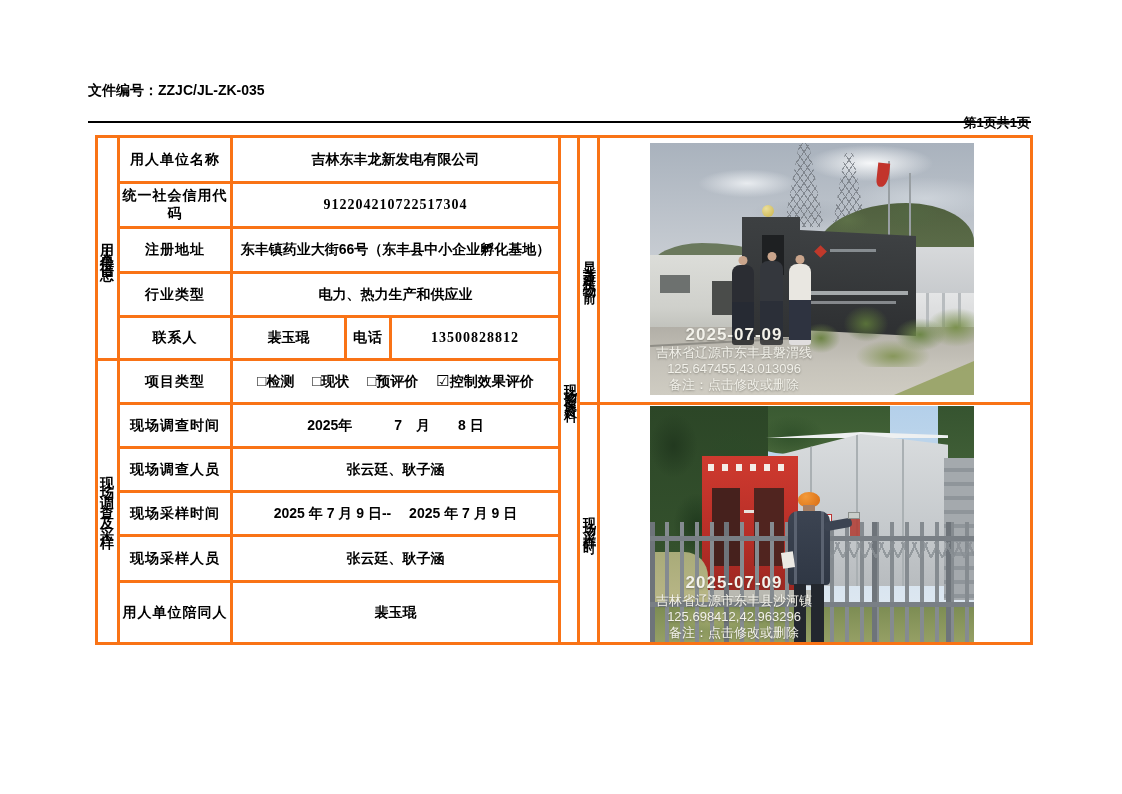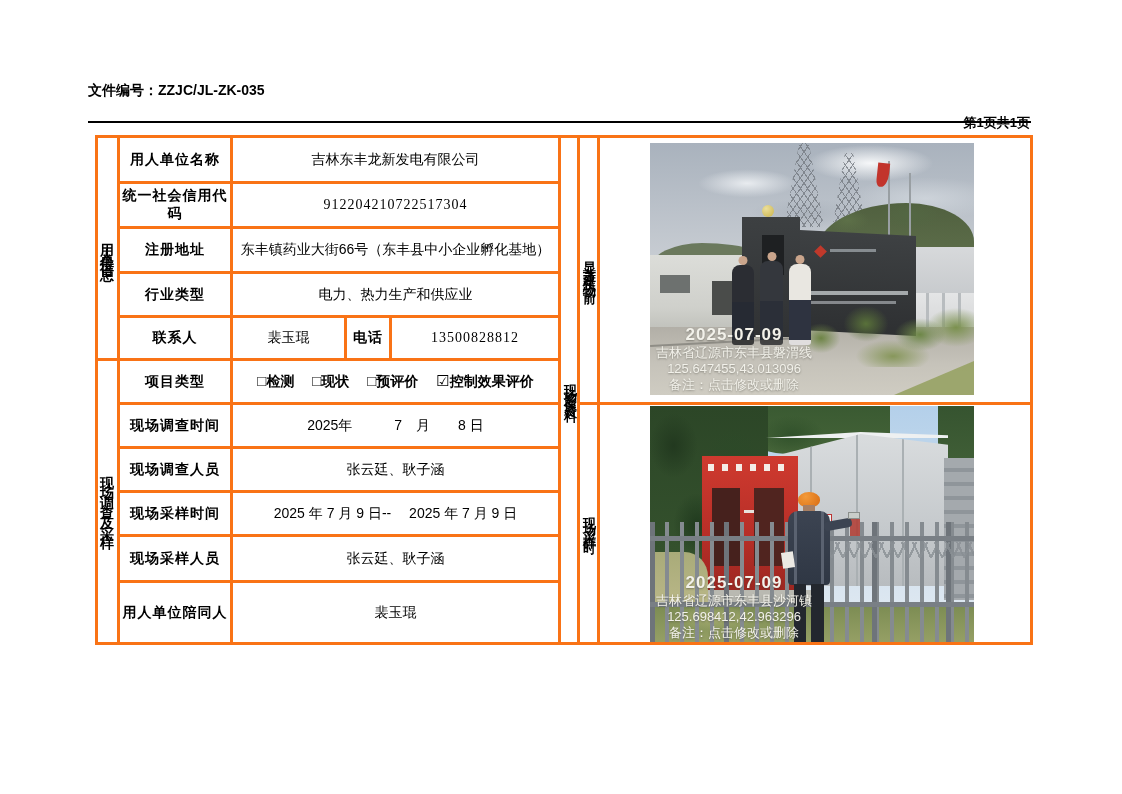--- a/index.html
+++ b/index.html
@@ -19,21 +19,21 @@
   .hdr-rule { position:absolute; left:88px; top:121px; width:943px; height:2px; background:#000; }
 
   
   table.main {
     position:absolute; left:95px; top:135px; width:936px;
     border-collapse:collapse; table-layout:fixed;
     border:2px solid #000;
   }
   table.main td { border:3px solid #f97316; vertical-align:middle; text-align:center; font-size:14px; overflow:hidden; }
   td.lbl  { font-weight:bold; letter-spacing:1px; }
-  td.val  { font-weight:normal; }
+  td.val  { font-weight:bold; }
   .num    { font-family:"Liberation Serif","DejaVu Serif",serif; font-weight:normal; font-size:15px; letter-spacing:1px; }
   .vtext  { display:inline-block; writing-mode:vertical-rl; text-orientation:upright; font-weight:bold; }
   .v-sec1 { letter-spacing:5px; font-size:14px; }
   .v-sec2 { letter-spacing:10px; font-size:14px; }
   .v-media{ letter-spacing:5px; font-size:13px; }
   .v-cap1 { letter-spacing:6px; font-size:13px; }
   .v-cap2 { letter-spacing:6px; font-size:13px; }
   td.photo-cell { position:relative; padding:0; }
   .cb { white-space:nowrap; font-weight:bold; }
   .cb-item { margin:0 7px; }

